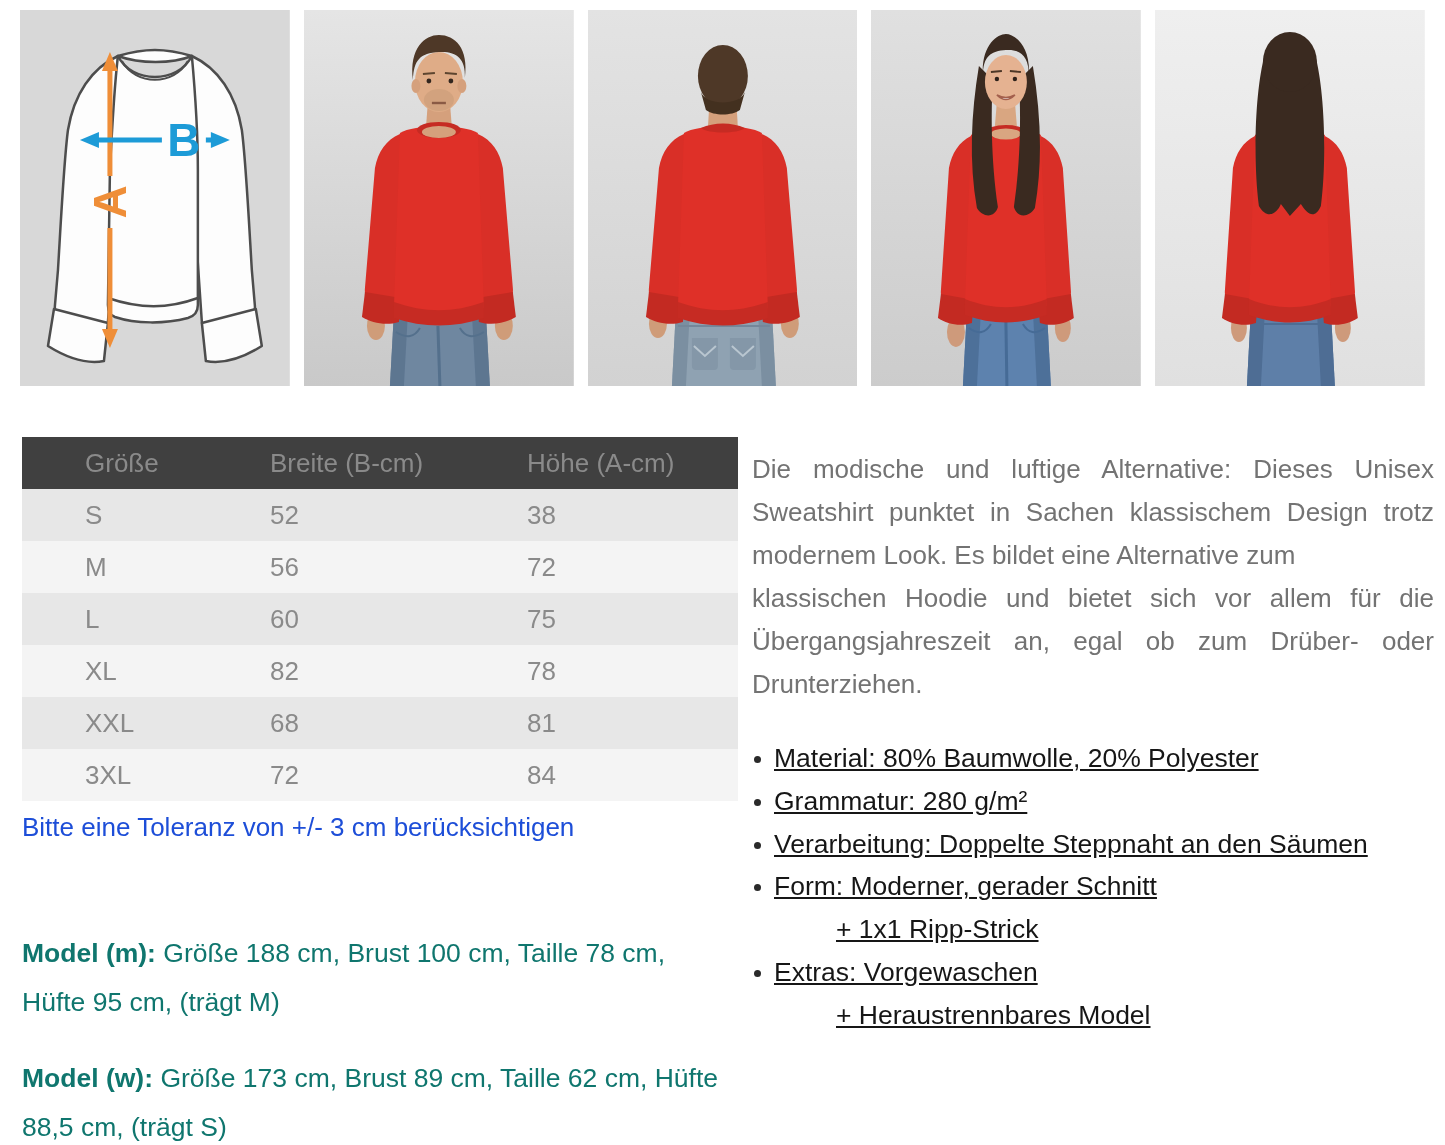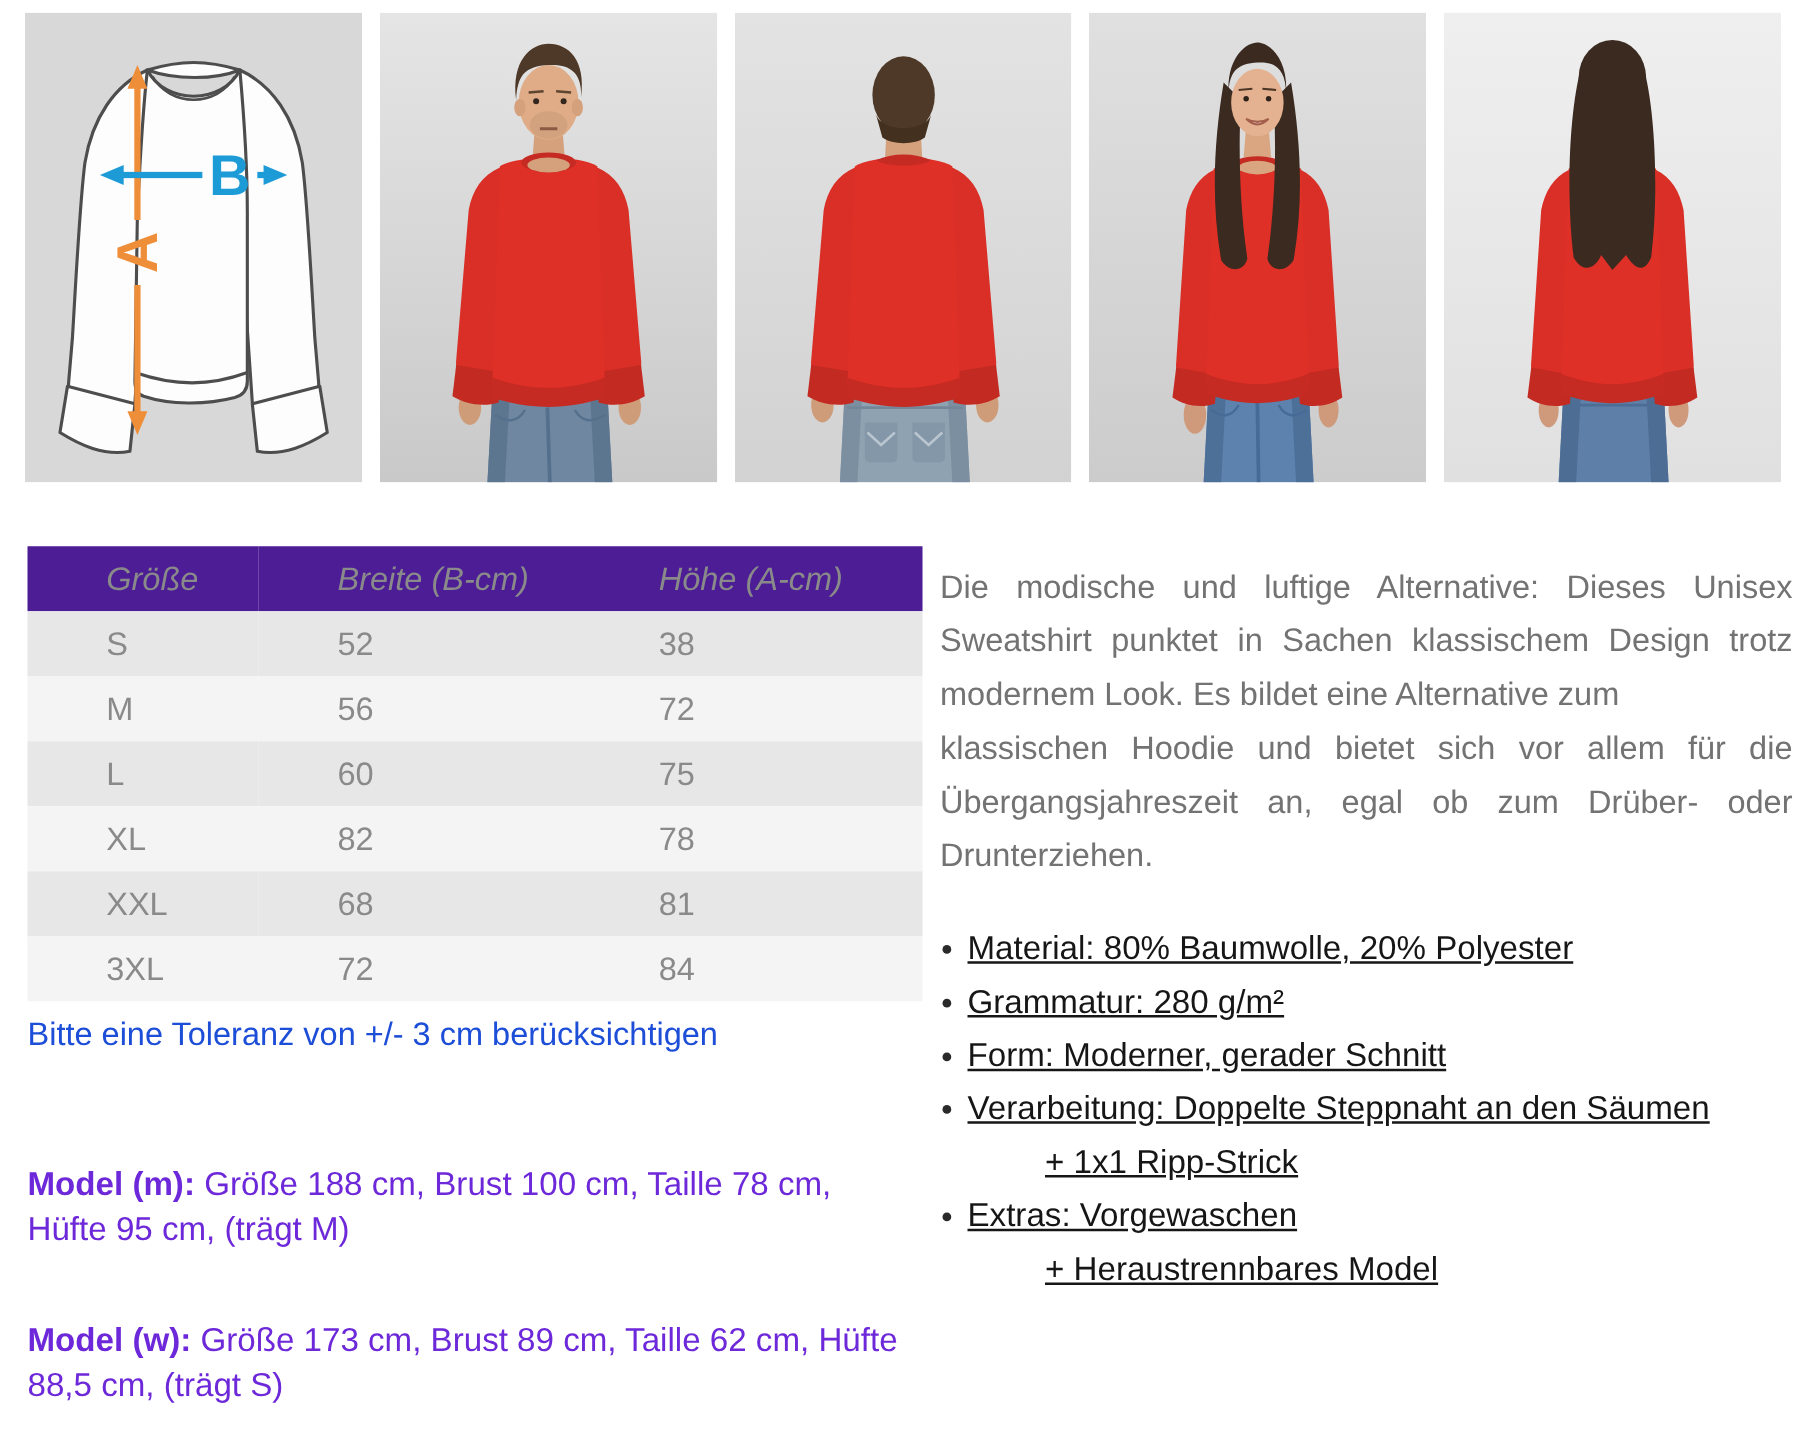--- a/index.html
+++ b/index.html
@@ -12,28 +12,28 @@
   .tile{flex:1;height:376px;overflow:hidden;}
   .tile svg{display:block;width:100%;height:100%;}
 
   
   .size-table{position:absolute;left:22px;top:437px;width:716px;
               border-collapse:collapse;table-layout:fixed;
               font-size:26px;color:#8a8a8a;}
   .size-table col.c1{width:185px}.size-table col.c2{width:257px}.size-table col.c3{width:274px}
   .size-table th,.size-table td{font-weight:400;text-align:left;
               padding:0 0 0 63px;height:52px;white-space:nowrap;}
-  .size-table thead tr{background:#4c1d95;font-style:italic;}
+  .size-table thead tr{background:#404040;}
   .size-table tbody tr:nth-child(odd){background:#e7e7e7;}
   .size-table tbody tr:nth-child(even){background:#f4f4f4;}
 
   
   .tolerance{position:absolute;left:22px;top:812px;font-size:26px;color:#1d4ed8;}
   .model-block{position:absolute;left:22px;width:705px;font-size:26.5px;
-               line-height:36px;color:#6d28d9;}
+               line-height:49px;color:#0f766e;}
   .model-block b{font-weight:700;}
   .model-m{top:902px;}
   .model-w{top:1027px;}
 
   
   .description{position:absolute;left:752px;top:448px;width:682px;
                font-size:26px;line-height:43px;text-align:justify;color:#737373;}
   .features{position:absolute;left:752px;top:737px;width:690px;
             font-size:26.5px;color:#161616;list-style:none;margin:0;padding:0;text-decoration:underline;}
   .features li{position:relative;line-height:42.8px;padding-left:22px;}
@@ -307,18 +307,18 @@
 <p class="model-block model-m"><b>Model (m):</b> <span>Größe 188 cm, Brust 100 cm, Taille 78 cm, Hüfte 95 cm, (trägt M)</span></p>
 
 <p class="model-block model-w"><b>Model (w):</b> <span>Größe 173 cm, Brust 89 cm, Taille 62 cm, Hüfte 88,5 cm, (trägt S)</span></p>
 
 <div class="description"><span>Die modische und luftige Alternative: Dieses Unisex Sweatshirt punktet in Sachen klassischem Design trotz modernem Look. Es bildet eine Alternative zum</span><br>
 <span>klassischen Hoodie und bietet sich vor allem für die Übergangsjahreszeit an, egal ob zum Drüber- oder Drunterziehen.</span></div>
 
 <ul class="features">
   <li class="b">Material: 80% Baumwolle, 20% Polyester</li>
   <li class="b">Grammatur: 280 g/m²</li>
+  <li class="b">Verarbeitung: Doppelte Steppnaht an den Säumen</li>
   <li class="b">Form: Moderner, gerader Schnitt</li>
-  <li class="b">Verarbeitung: Doppelte Steppnaht an den Säumen</li>
   <li class="cont">+ 1x1 Ripp-Strick</li>
   <li class="b">Extras: Vorgewaschen</li>
   <li class="cont">+ Heraustrennbares Model</li>
 </ul>
 
 </body></html>

